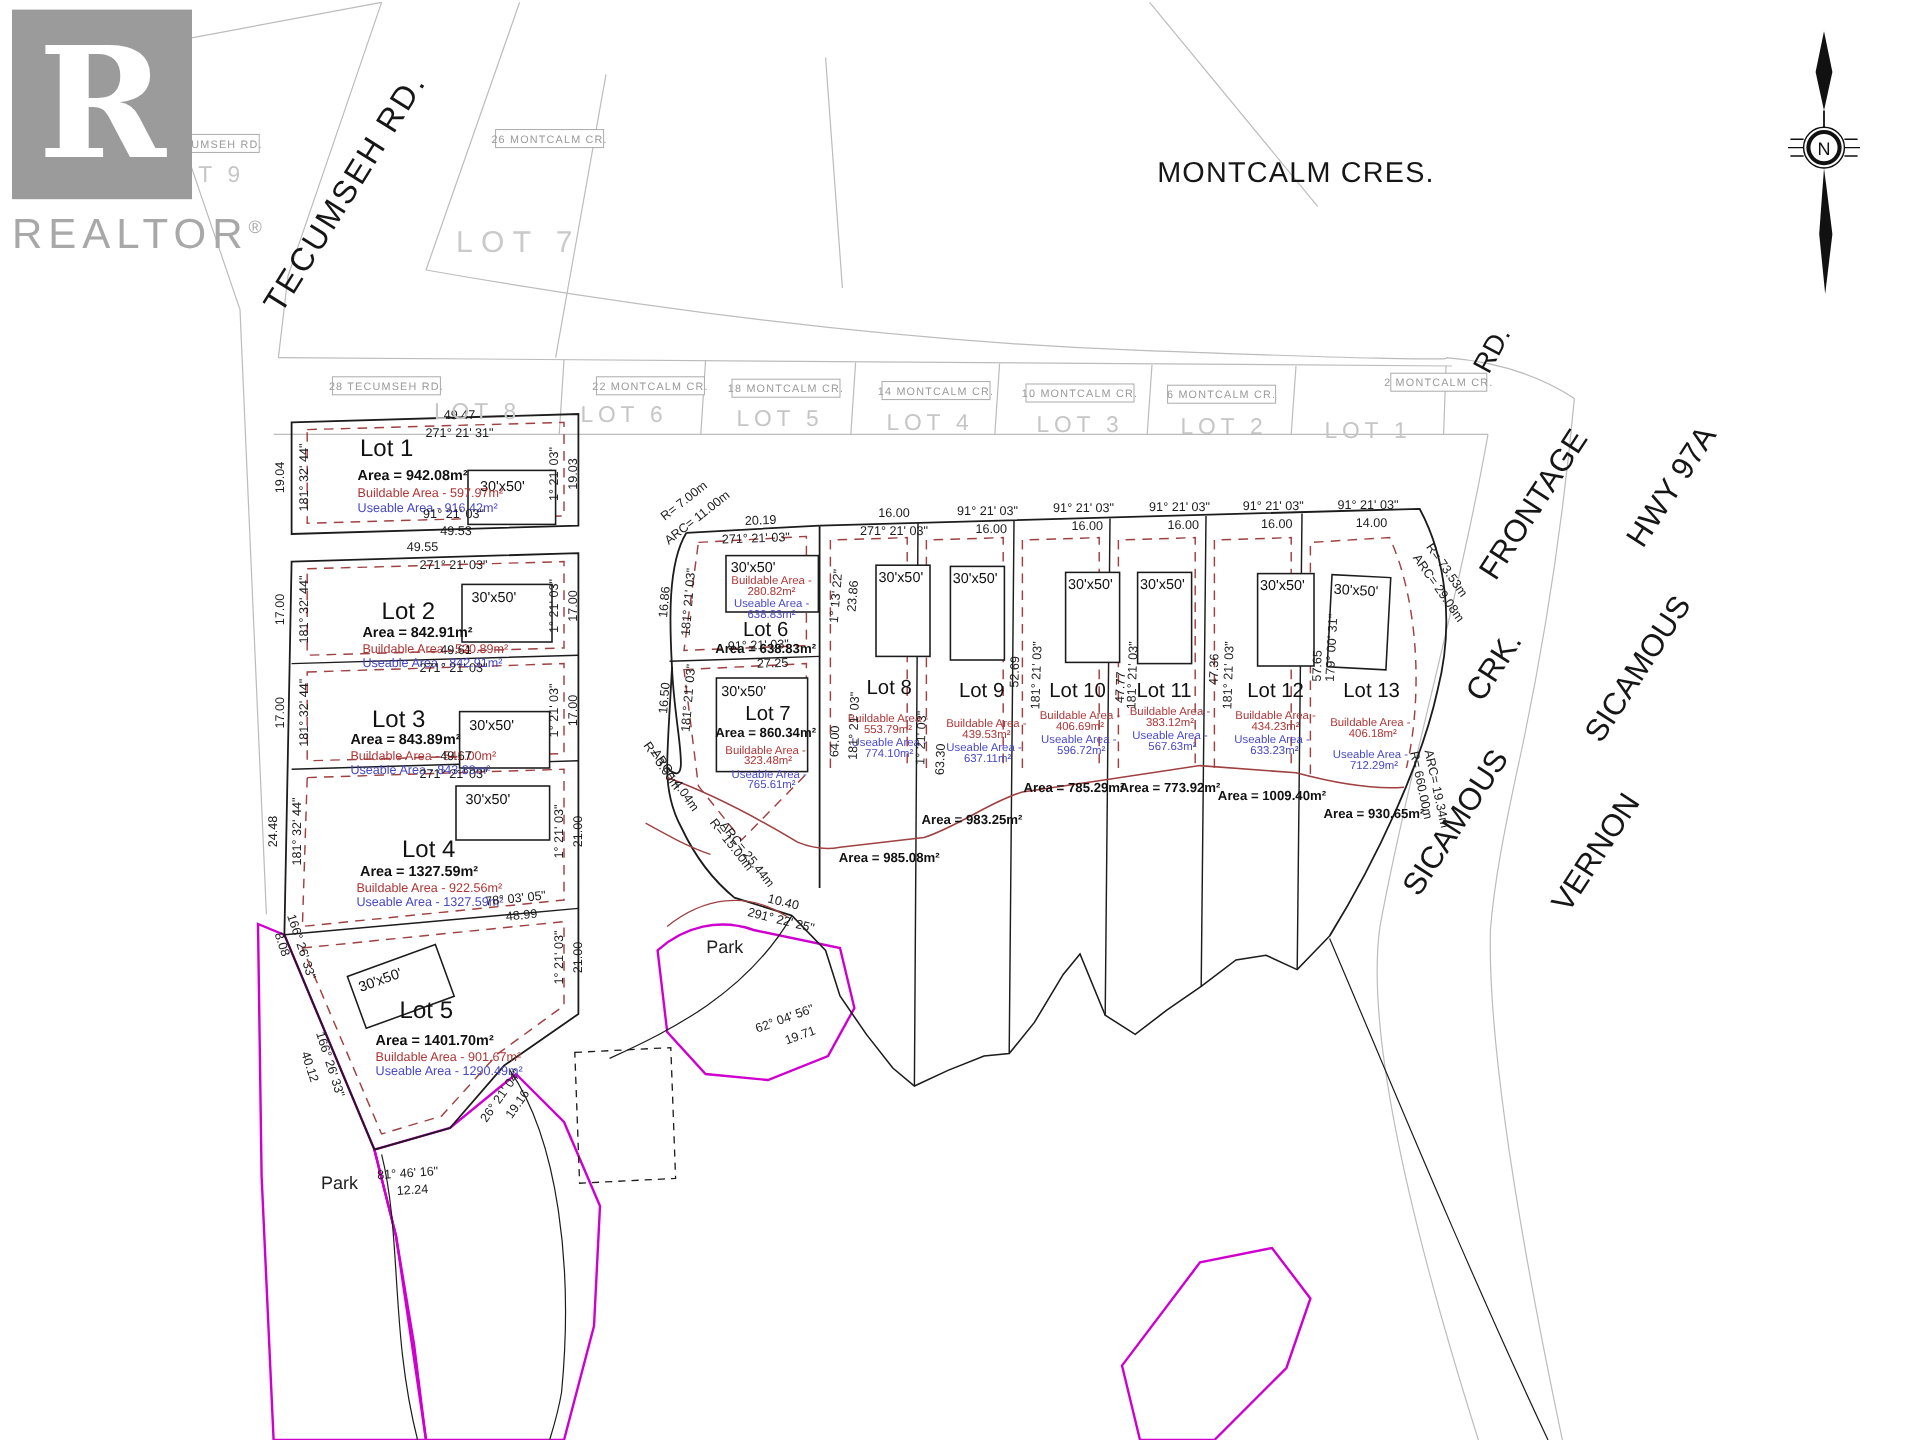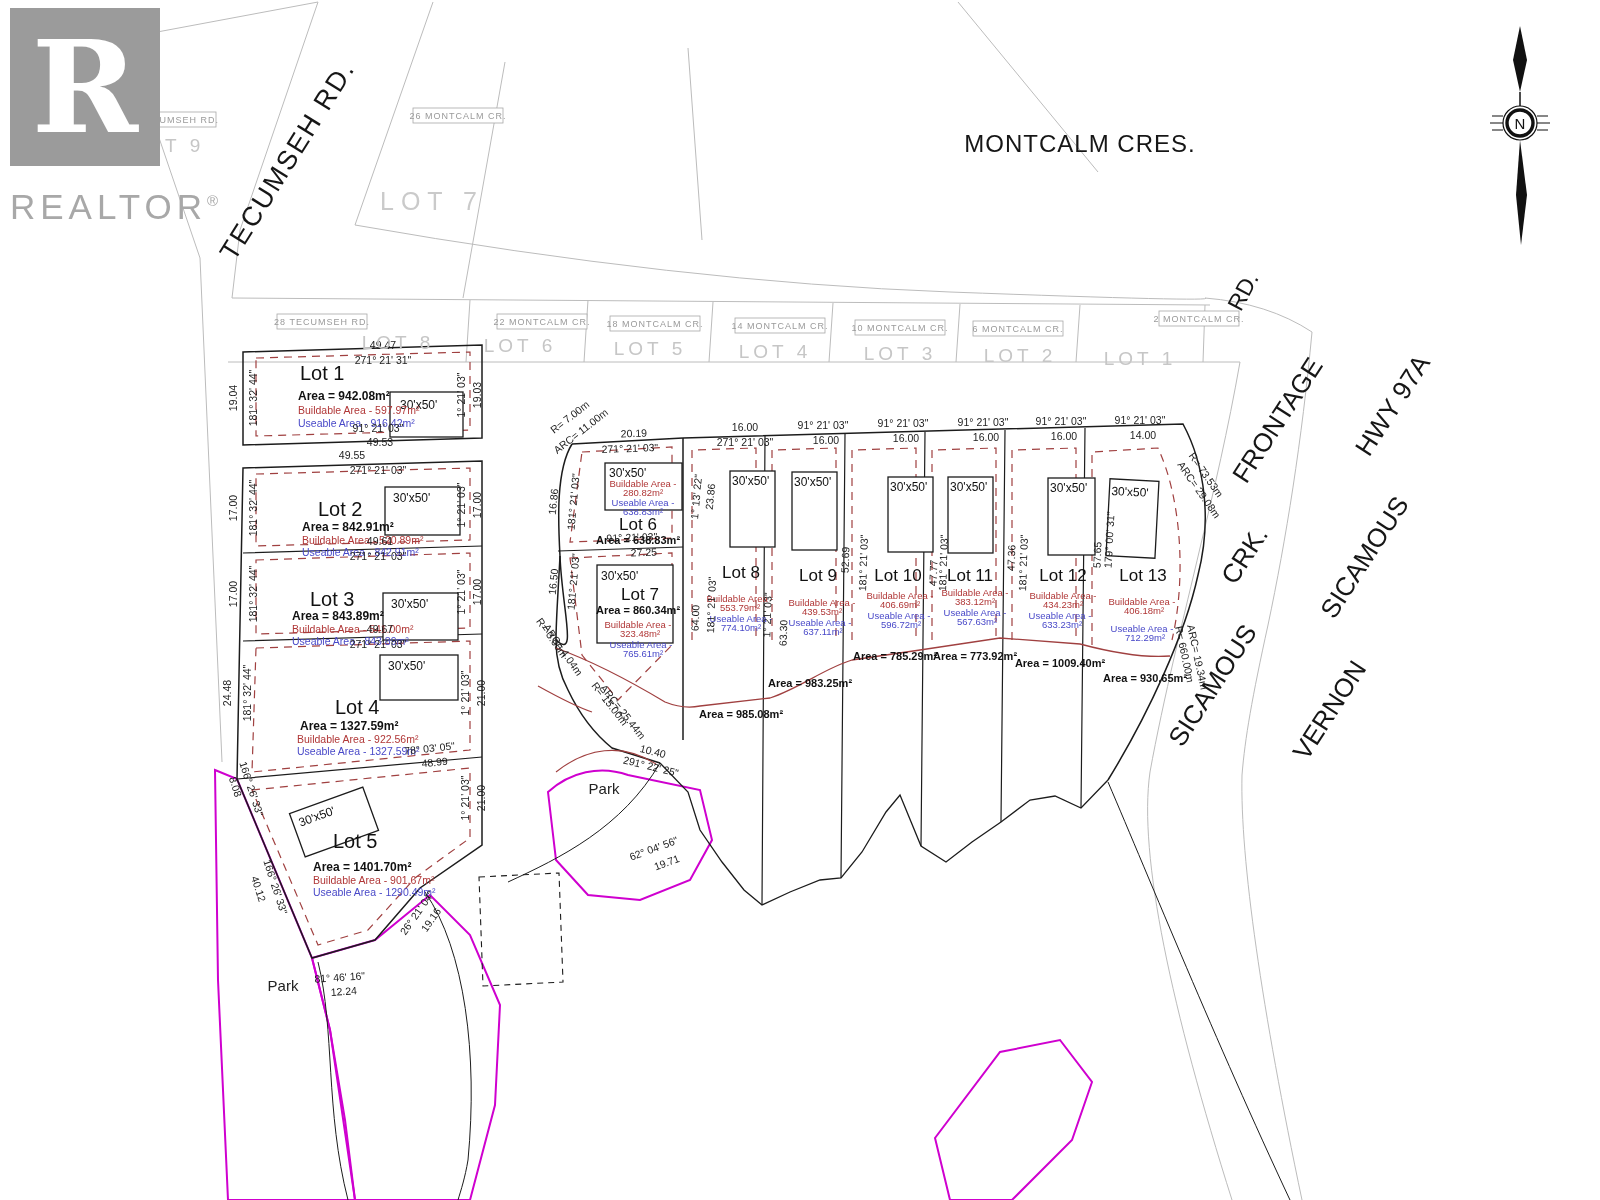--- a/index.html
+++ b/index.html
@@ -24,21 +24,21 @@
   .parklbl{font-size:15px;fill:#222;}
   .k{stroke:#1c1c1c;fill:none;}
   .g{stroke:#bcbcbc;fill:none;}
   .rd{stroke:#a04040;fill:none;stroke-dasharray:8 6;}
   .rs{stroke:#a04040;fill:none;}
   .mg{stroke:#cf00cf;fill:none;}
   .bld{stroke:#1c1c1c;fill:#ffffff;}
   .logo{position:absolute;left:10px;top:8px;z-index:5;}
   .logo-block{width:150px;height:158px;background:#9b9b9b;display:flex;align-items:center;justify-content:center;}
   .logo-r{font-family:"DejaVu Serif",serif;font-weight:bold;font-size:128px;color:#ffffff;line-height:1;}
-  .logo-text{font-size:35px;color:#a8a8a8;letter-spacing:5px;margin-top:21px;}
+  .logo-text{font-size:35px;color:#a8a8a8;letter-spacing:5px;margin-top:10px;}
   .reg{font-size:15px;vertical-align:super;}
 </style>
 </head>
 <body>
 
 <div class="stage">
 <svg width="1600" height="1200" viewBox="0 0 1600 1200">
   <defs>
     <pattern id="ph" patternUnits="userSpaceOnUse" width="13" height="13" patternTransform="rotate(-45)">
       <line x1="6" y1="0" x2="6" y2="13" stroke="#cf00cf" stroke-width="2.2"></line>

